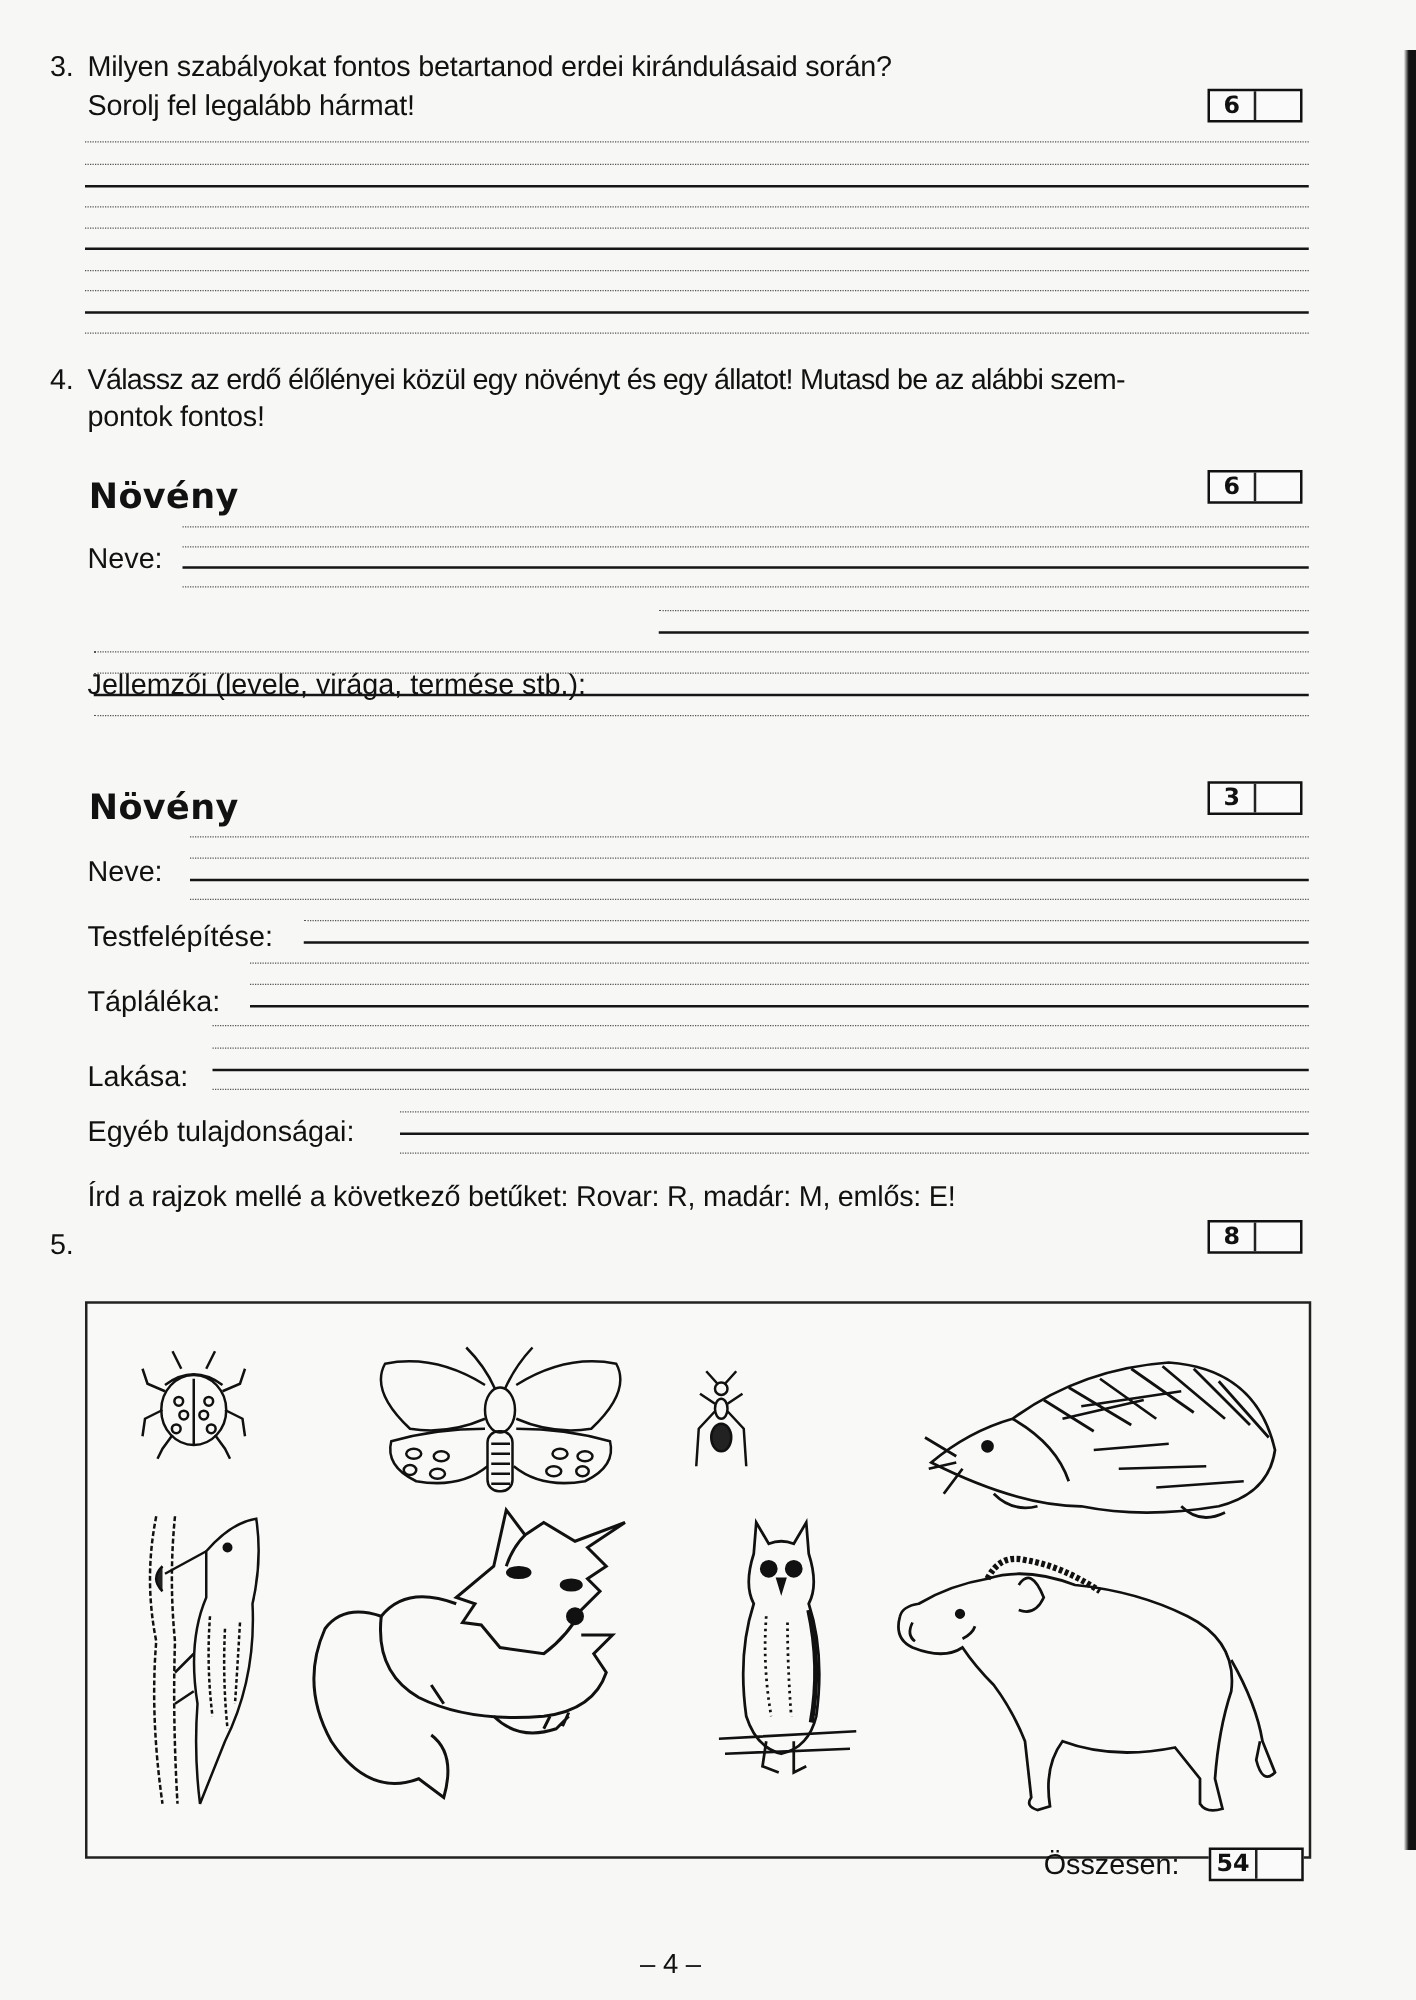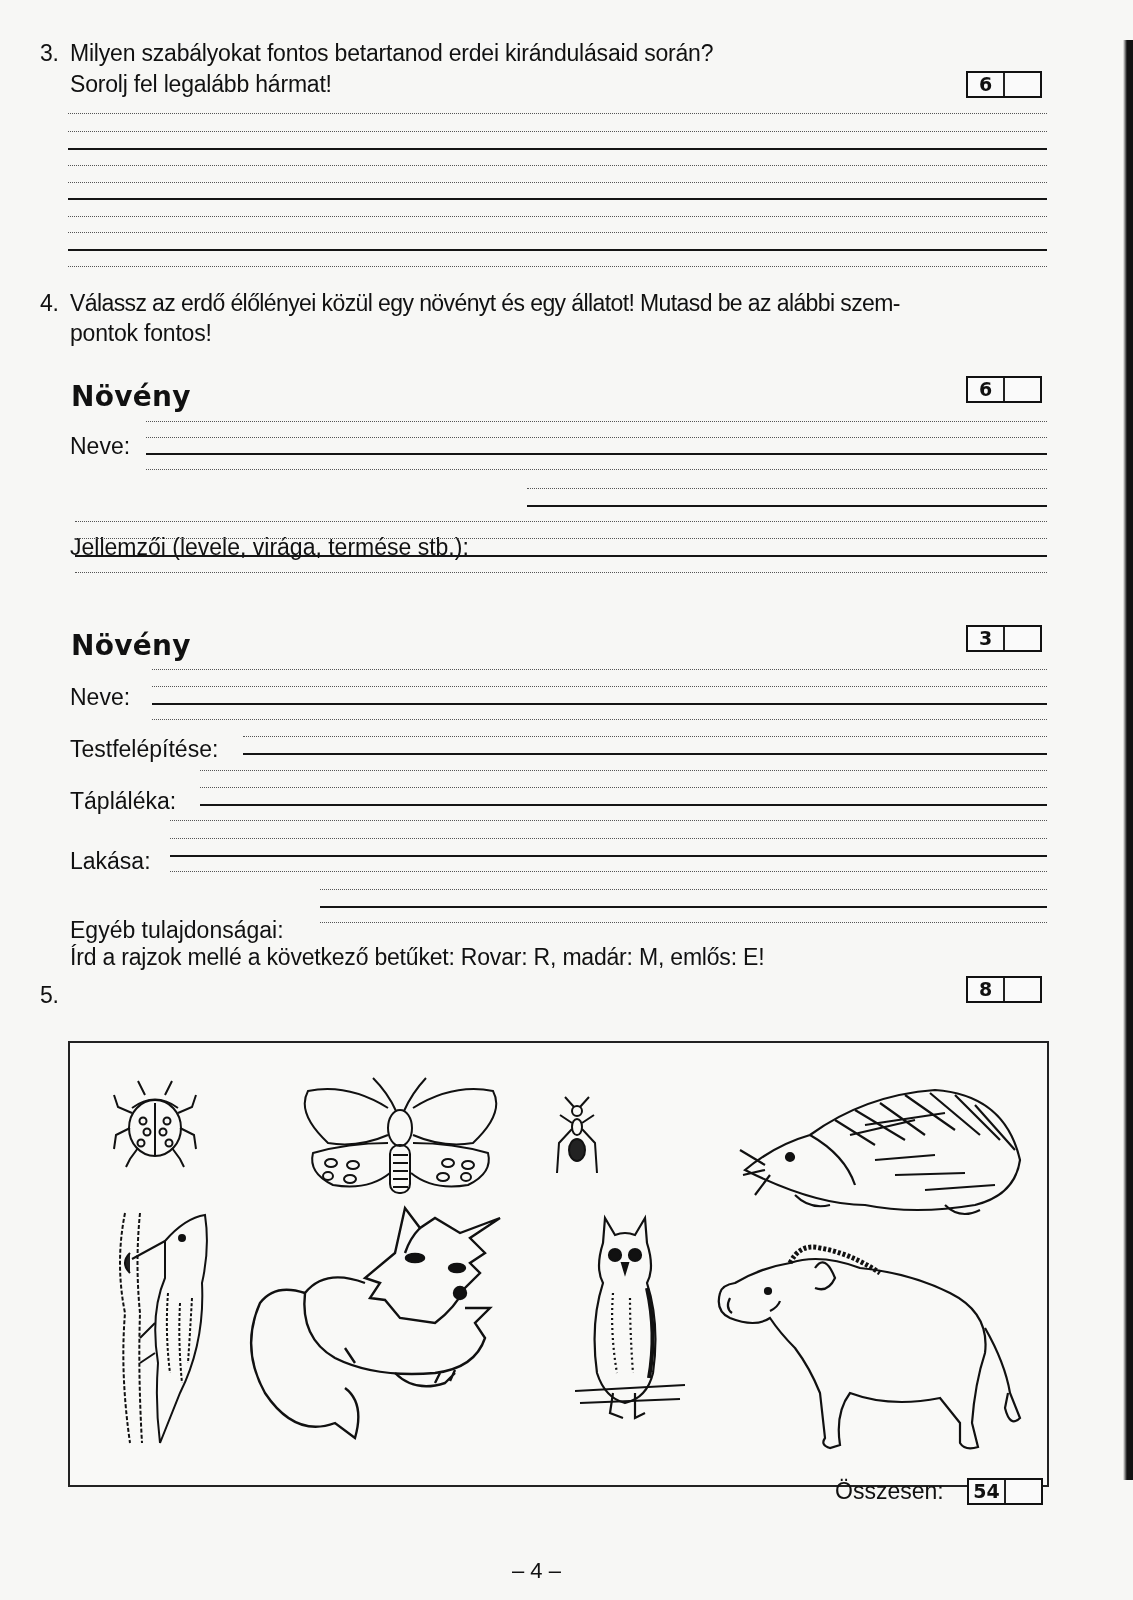--- a/index.html
+++ b/index.html
@@ -89,21 +89,21 @@
 
   <div class="abs heading" style="left:71px; top:629px;">Növény</div>
   <div class="scorebox" style="left:966px; top:625px;">
     <div class="pts">3</div>
     <div class="blank"></div>
   </div>
   <div class="abs label" style="left:70px; top:683px;">Neve:</div>
   <div class="abs label" style="left:70px; top:735px;">Testfelépítése:</div>
   <div class="abs label" style="left:70px; top:787px;">Tápláléka:</div>
   <div class="abs label" style="left:70px; top:847px;">Lakása:</div>
-  <div class="abs label" style="left:70px; top:916px;">Egyéb tulajdonságai:</div>
+  <div class="abs label" style="left:70px; top:891px;">Egyéb tulajdonságai:</div>
   <div id="lines-animal">
       <div class="line dot" style="top: 669px; left: 152px; width: 895px;"></div>
       <div class="line dot" style="top: 686px; left: 152px; width: 895px;"></div>
       <div class="line solid" style="top: 703px; left: 152px; width: 895px;"></div>
       <div class="line dot" style="top: 719px; left: 152px; width: 895px;"></div>
       <div class="line dot" style="top: 736px; left: 243px; width: 804px;"></div>
       <div class="line solid" style="top: 753px; left: 243px; width: 804px;"></div>
       <div class="line dot" style="top: 770px; left: 200px; width: 847px;"></div>
       <div class="line dot" style="top: 787px; left: 200px; width: 847px;"></div>
       <div class="line solid" style="top: 804px; left: 200px; width: 847px;"></div>

